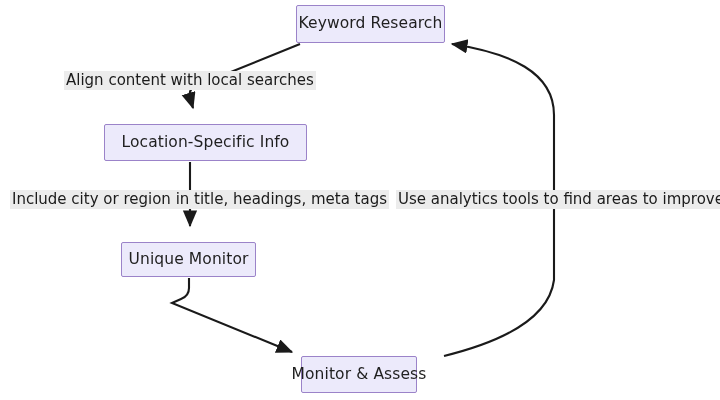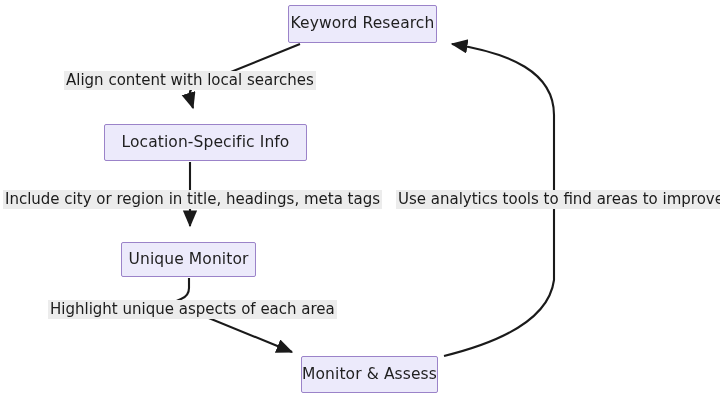--- a/index.html
+++ b/index.html
@@ -44,27 +44,27 @@
     position: absolute;
     background: #ECECEC;
     color: #1b1b1b;
     font-size: 15px;
     line-height: 1.15;
     white-space: nowrap;
     padding: 1px 2px;
     box-sizing: border-box;
     text-align: center;
   }
-  #node-keyword-research { left: 288px; top: 5px;   width: 149px; height: 38px; }
+  #node-keyword-research { left: 296px; top: 5px;   width: 149px; height: 38px; }
   #node-location-info    { left: 104px; top: 124px; width: 203px; height: 37px; }
   #node-unique-content   { left: 121px; top: 242px; width: 135px; height: 35px; }
-  #node-monitor-assess   { left: 301px; top: 356px; width: 137px; height: 37px; }
+  #node-monitor-assess   { left: 301px; top: 356px; width: 116px; height: 37px; }
 
   #label-align-content    { left: 64px;  top: 71px;  }
-  #label-include-city     { left: 3px;   top: 190px; }
+  #label-include-city     { left: 10px;   top: 190px; }
   #label-use-analytics    { left: 396px; top: 190px; }
   #label-highlight-unique { left: 48px;  top: 300px; }
 </style>
 </head>
 <body>
 
 <div id="diagram-root">
 
   <svg id="edge-layer" viewBox="0 0 720 400" xmlns="http://www.w3.org/2000/svg">
     <defs>
@@ -97,15 +97,14 @@
   <div class="node" id="node-monitor-assess">
     <span>Monitor &amp; Assess</span>
   </div>
 
   <div class="edge-label" id="label-align-content">Align content with local searches</div>
 
   <div class="edge-label" id="label-include-city">Include city or region in title, headings, meta tags</div>
 
   <div class="edge-label" id="label-use-analytics">Use analytics tools to find areas to improve</div>
 
-  <div class="edge-label" id="label-highlight-unique">Highlight unique aspects of each area</div>
 
 </div>
 
 </body></html>

